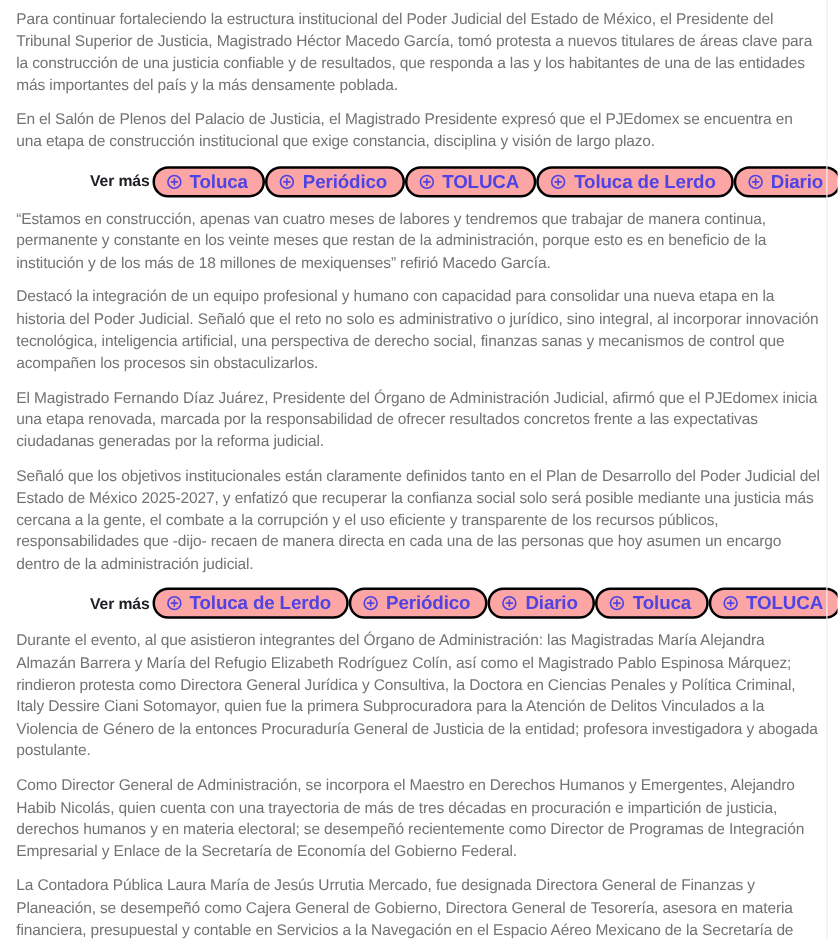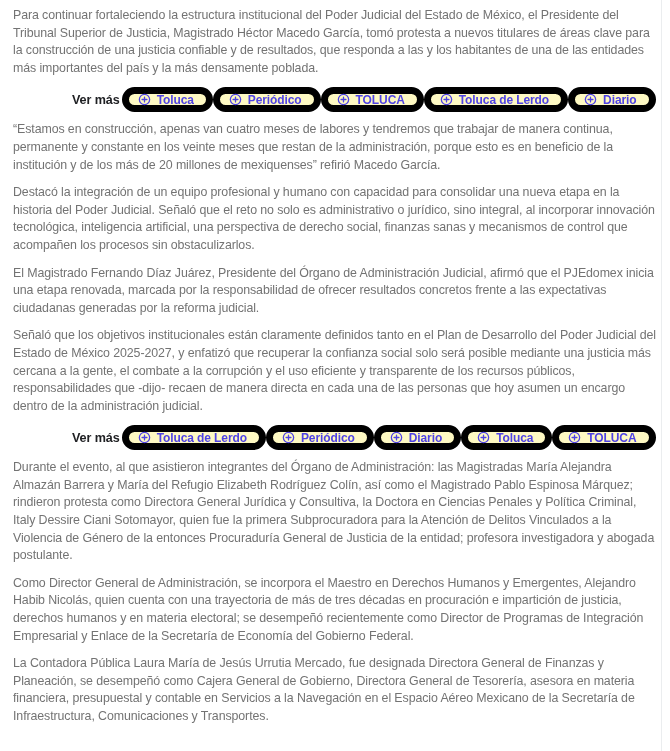--- a/index.html
+++ b/index.html
@@ -42,26 +42,26 @@
     margin-right: 2px;
     letter-spacing: -0.1px;
   }
   .chip {
     display: inline-flex;
     align-items: center;
     gap: 6px;
     height: 25px;
     box-sizing: border-box;
     padding: 2px 12px 2px 9px;
-    border: 7px solid #000000;
+    border: 2px solid #000000;
     border-radius: 14px;
-    background: #fef9c3;
+    background: #fca5a5;
     color: #4f43e4;
     font-family: "Liberation Sans", sans-serif;
-    font-size: 12px;
+    font-size: 15px;
     font-weight: 600;
     letter-spacing: -0.1px;
     cursor: pointer;
   }
   .chip .icon {
     display: inline-flex;
     align-items: center;
     justify-content: center;
   }
   .chip svg {
@@ -77,20 +77,21 @@
     height: 751px;
     background: #ebedef;
   }
 </style>
 </head>
 <body>
 
 <div class="page">
 
   <p>Para continuar fortaleciendo la estructura institucional del Poder Judicial del Estado de México, el Presidente del Tribunal Superior de Justicia, Magistrado Héctor Macedo García, tomó protesta a nuevos titulares de áreas clave para la construcción de una justicia confiable y de resultados, que responda a las y los habitantes de una de las entidades más importantes del país y la más densamente poblada.</p>
+  <p>En el Salón de Plenos del Palacio de Justicia, el Magistrado Presidente expresó que el PJEdomex se encuentra en una etapa de construcción institucional que exige constancia, disciplina y visión de largo plazo.</p>
 
   <div class="chip-row">
     <span class="ver-mas">Ver más</span>
 
     <button class="chip">
       <span class="icon">
           <svg viewBox="0 0 24 24" fill="none" stroke="currentColor" stroke-width="2.4" stroke-linecap="round">
             <circle cx="12" cy="12" r="9.5"></circle>
             <path d="M12 7.5v9M7.5 12h9"></path>
           </svg>
@@ -128,21 +129,21 @@
       <span class="icon">
           <svg viewBox="0 0 24 24" fill="none" stroke="currentColor" stroke-width="2.4" stroke-linecap="round">
             <circle cx="12" cy="12" r="9.5"></circle>
             <path d="M12 7.5v9M7.5 12h9"></path>
           </svg>
         </span>
       <span>Diario</span>
     </button>
   </div>
 
-  <p>“Estamos en construcción, apenas van cuatro meses de labores y tendremos que trabajar de manera continua, permanente y constante en los veinte meses que restan de la administración, porque esto es en beneficio de la institución y de los más de 20 millones de mexiquenses” refirió Macedo García.</p>
+  <p>“Estamos en construcción, apenas van cuatro meses de labores y tendremos que trabajar de manera continua, permanente y constante en los veinte meses que restan de la administración, porque esto es en beneficio de la institución y de los más de 18 millones de mexiquenses” refirió Macedo García.</p>
   <p>Destacó la integración de un equipo profesional y humano con capacidad para consolidar una nueva etapa en la historia del Poder Judicial. Señaló que el reto no solo es administrativo o jurídico, sino integral, al incorporar innovación tecnológica, inteligencia artificial, una perspectiva de derecho social, finanzas sanas y mecanismos de control que acompañen los procesos sin obstaculizarlos.</p>
   <p>El Magistrado Fernando Díaz Juárez, Presidente del Órgano de Administración Judicial, afirmó que el PJEdomex inicia una etapa renovada, marcada por la responsabilidad de ofrecer resultados concretos frente a las expectativas ciudadanas generadas por la reforma judicial.</p>
   <p>Señaló que los objetivos institucionales están claramente definidos tanto en el Plan de Desarrollo del Poder Judicial del Estado de México 2025-2027, y enfatizó que recuperar la confianza social solo será posible mediante una justicia más cercana a la gente, el combate a la corrupción y el uso eficiente y transparente de los recursos públicos, responsabilidades que -dijo- recaen de manera directa en cada una de las personas que hoy asumen un encargo dentro de la administración judicial.</p>
 
   <div class="chip-row">
     <span class="ver-mas">Ver más</span>
 
     <button class="chip">
       <span class="icon">
           <svg viewBox="0 0 24 24" fill="none" stroke="currentColor" stroke-width="2.4" stroke-linecap="round">

